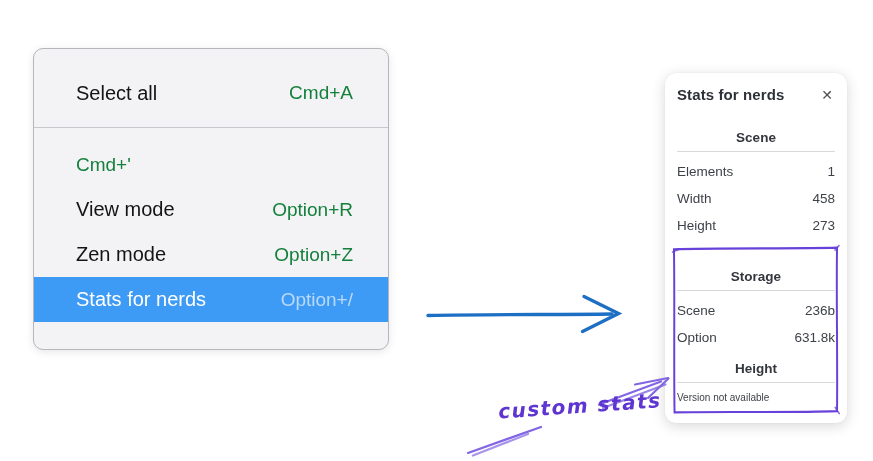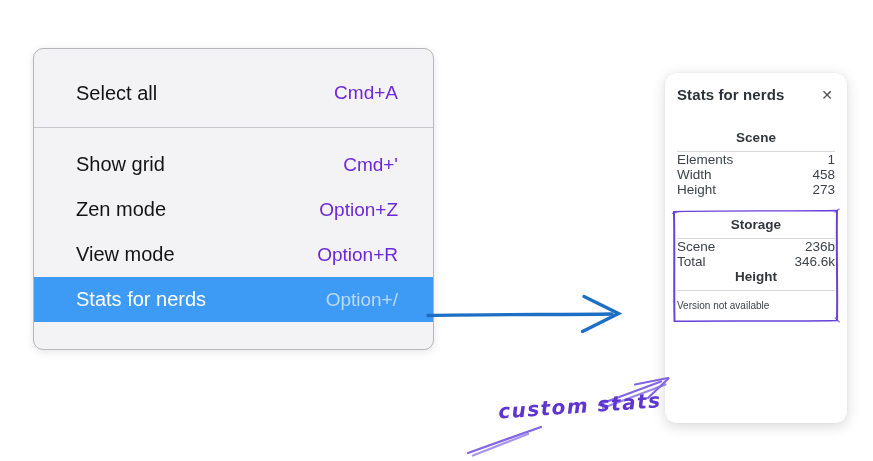--- a/index.html
+++ b/index.html
@@ -2,54 +2,54 @@
 <html><head>
 <meta charset="utf-8">
 <style>
   * { margin:0; padding:0; box-sizing:border-box; }
   html,body { width:873px; height:461px; background:#ffffff; overflow:hidden;
               font-family:"Liberation Sans", sans-serif; }
   #stage { position:relative; width:873px; height:461px; background:#ffffff; }
 
   
   .menu {
-    position:absolute; left:33px; top:48px; width:401px; height:302px;
+    position:absolute; left:33px; top:48px; width:356px; height:302px;
     background:#f3f3f5; border:1px solid #b6b6bb; border-radius:10px;
     box-shadow:0 2px 8px rgba(0,0,0,.10);
     padding:16px 0 10px; overflow:hidden;
   }
   .menu-item {
     display:flex; justify-content:space-between; align-items:center;
     height:45px; padding:0 35px 0 42px; cursor:default;
   }
   .menu-item.first { height:56px; }
   .mi-label { font-size:20px; color:#141416; }
-  .mi-shortcut { font-size:19px; color:#6d28d9; }
+  .mi-shortcut { font-size:19px; color:#15803d; }
   .menu-divider { border-top:1px solid #c7c7cc; margin:6px 0 14px; }
   .menu-item.active { background:#3d9af5; }
   .menu-item.active .mi-label { color:#ffffff; }
   .menu-item.active .mi-shortcut { color:#b9d9f9;text-align:right; }
 
   
   .panel {
     position:absolute; left:665px; top:73px; width:182px; height:350px;
     background:#ffffff; border-radius:11px;
     box-shadow:0 3px 14px rgba(0,0,0,.16), 0 0 1px rgba(0,0,0,.12);
     padding:13px 12px 10px;
   }
   .panel-header { display:flex; justify-content:space-between; align-items:flex-start; }
   .panel-title { font-size:15px; font-weight:700; color:#2e3238; letter-spacing:.1px; }
   .close-btn { font-size:14px; color:#4e4e54; line-height:16px; cursor:pointer; padding:1px 2px; }
   .section-head { text-align:center; font-weight:700; font-size:13.5px; color:#33363c; }
   .rule { border-top:1px solid #d7d7dc; margin-top:6px; }
-  .stat-row { display:flex; justify-content:space-between; 
+  .stat-row { display:flex; justify-content:space-between; margin-top:12px;
               font-size:13.5px; color:#3e4248; }
   .scene-head { margin-top:26px; }
   .boxed { position:relative; margin-top:14px; padding:6px 0 8px; }
-  .boxed .section-head { margin-top:0; }
+  .boxed .section-head { margin-top:16px; }
   .ver-head { margin-top:14px; }
   .ver-note { margin-top:9px; font-size:10px; color:#3e4248; white-space:nowrap; }
   .sketch-rect {
     position:absolute; left:-6px; top:-3px; right:-5px; bottom:-4px;
     width:calc(100% + 11px); height:calc(100% + 7px); pointer-events:none;
   }
 
   
   .overlay { position:absolute; left:0; top:0; pointer-events:none; }
   .annotation-text {
@@ -64,30 +64,29 @@
 
 <div id="stage">
 
   <div class="menu">
     <div class="menu-item first">
       <span class="mi-label">Select all</span>
       <span class="mi-shortcut">Cmd+A</span>
     </div>
     <div class="menu-divider"></div>
     <div class="menu-item">
-      <span class="mi-label">Show grid</span>
       <span class="mi-shortcut">Cmd+'</span>
+    </div>
+    <div class="menu-item">
+      <span class="mi-label">View mode</span>
+      <span class="mi-shortcut">Option+R</span>
     </div>
     <div class="menu-item">
       <span class="mi-label">Zen mode</span>
       <span class="mi-shortcut">Option+Z</span>
-    </div>
-    <div class="menu-item">
-      <span class="mi-label">View mode</span>
-      <span class="mi-shortcut">Option+R</span>
     </div>
     <div class="menu-item active">
       <span class="mi-label">Stats for nerds</span>
       <span class="mi-shortcut">Option+/</span>
     </div>
   </div>
 
   <div class="panel">
     <div class="panel-header">
       <span class="panel-title">Stats for nerds</span>
@@ -116,22 +115,22 @@
         <path d="M1.6 7.5 L 9 4.6 M166 5.8 L 170 1.6 M166.2 153 L 170.2 158.6" fill="none" stroke="#6741d9" stroke-width="1.6" opacity=".75" stroke-linecap="round"></path>
       </svg>
 
       <div class="section-head">Storage</div>
       <div class="rule"></div>
       <div class="stat-row">
         <span>Scene</span>
         <span>236b</span>
       </div>
       <div class="stat-row">
-        <span>Total</span>
-        <span>346.6k</span>
+        <span>Option</span>
+        <span>631.8k</span>
       </div>
 
       <div class="section-head ver-head">Height</div>
       <div class="rule"></div>
       <div class="ver-note">Version not available</div>
     </div>
   </div>
 
   <svg class="overlay" width="873" height="461" viewBox="0 0 873 461">
     <g stroke="#1d6fc4" stroke-width="3.4" stroke-linecap="round" fill="none">

